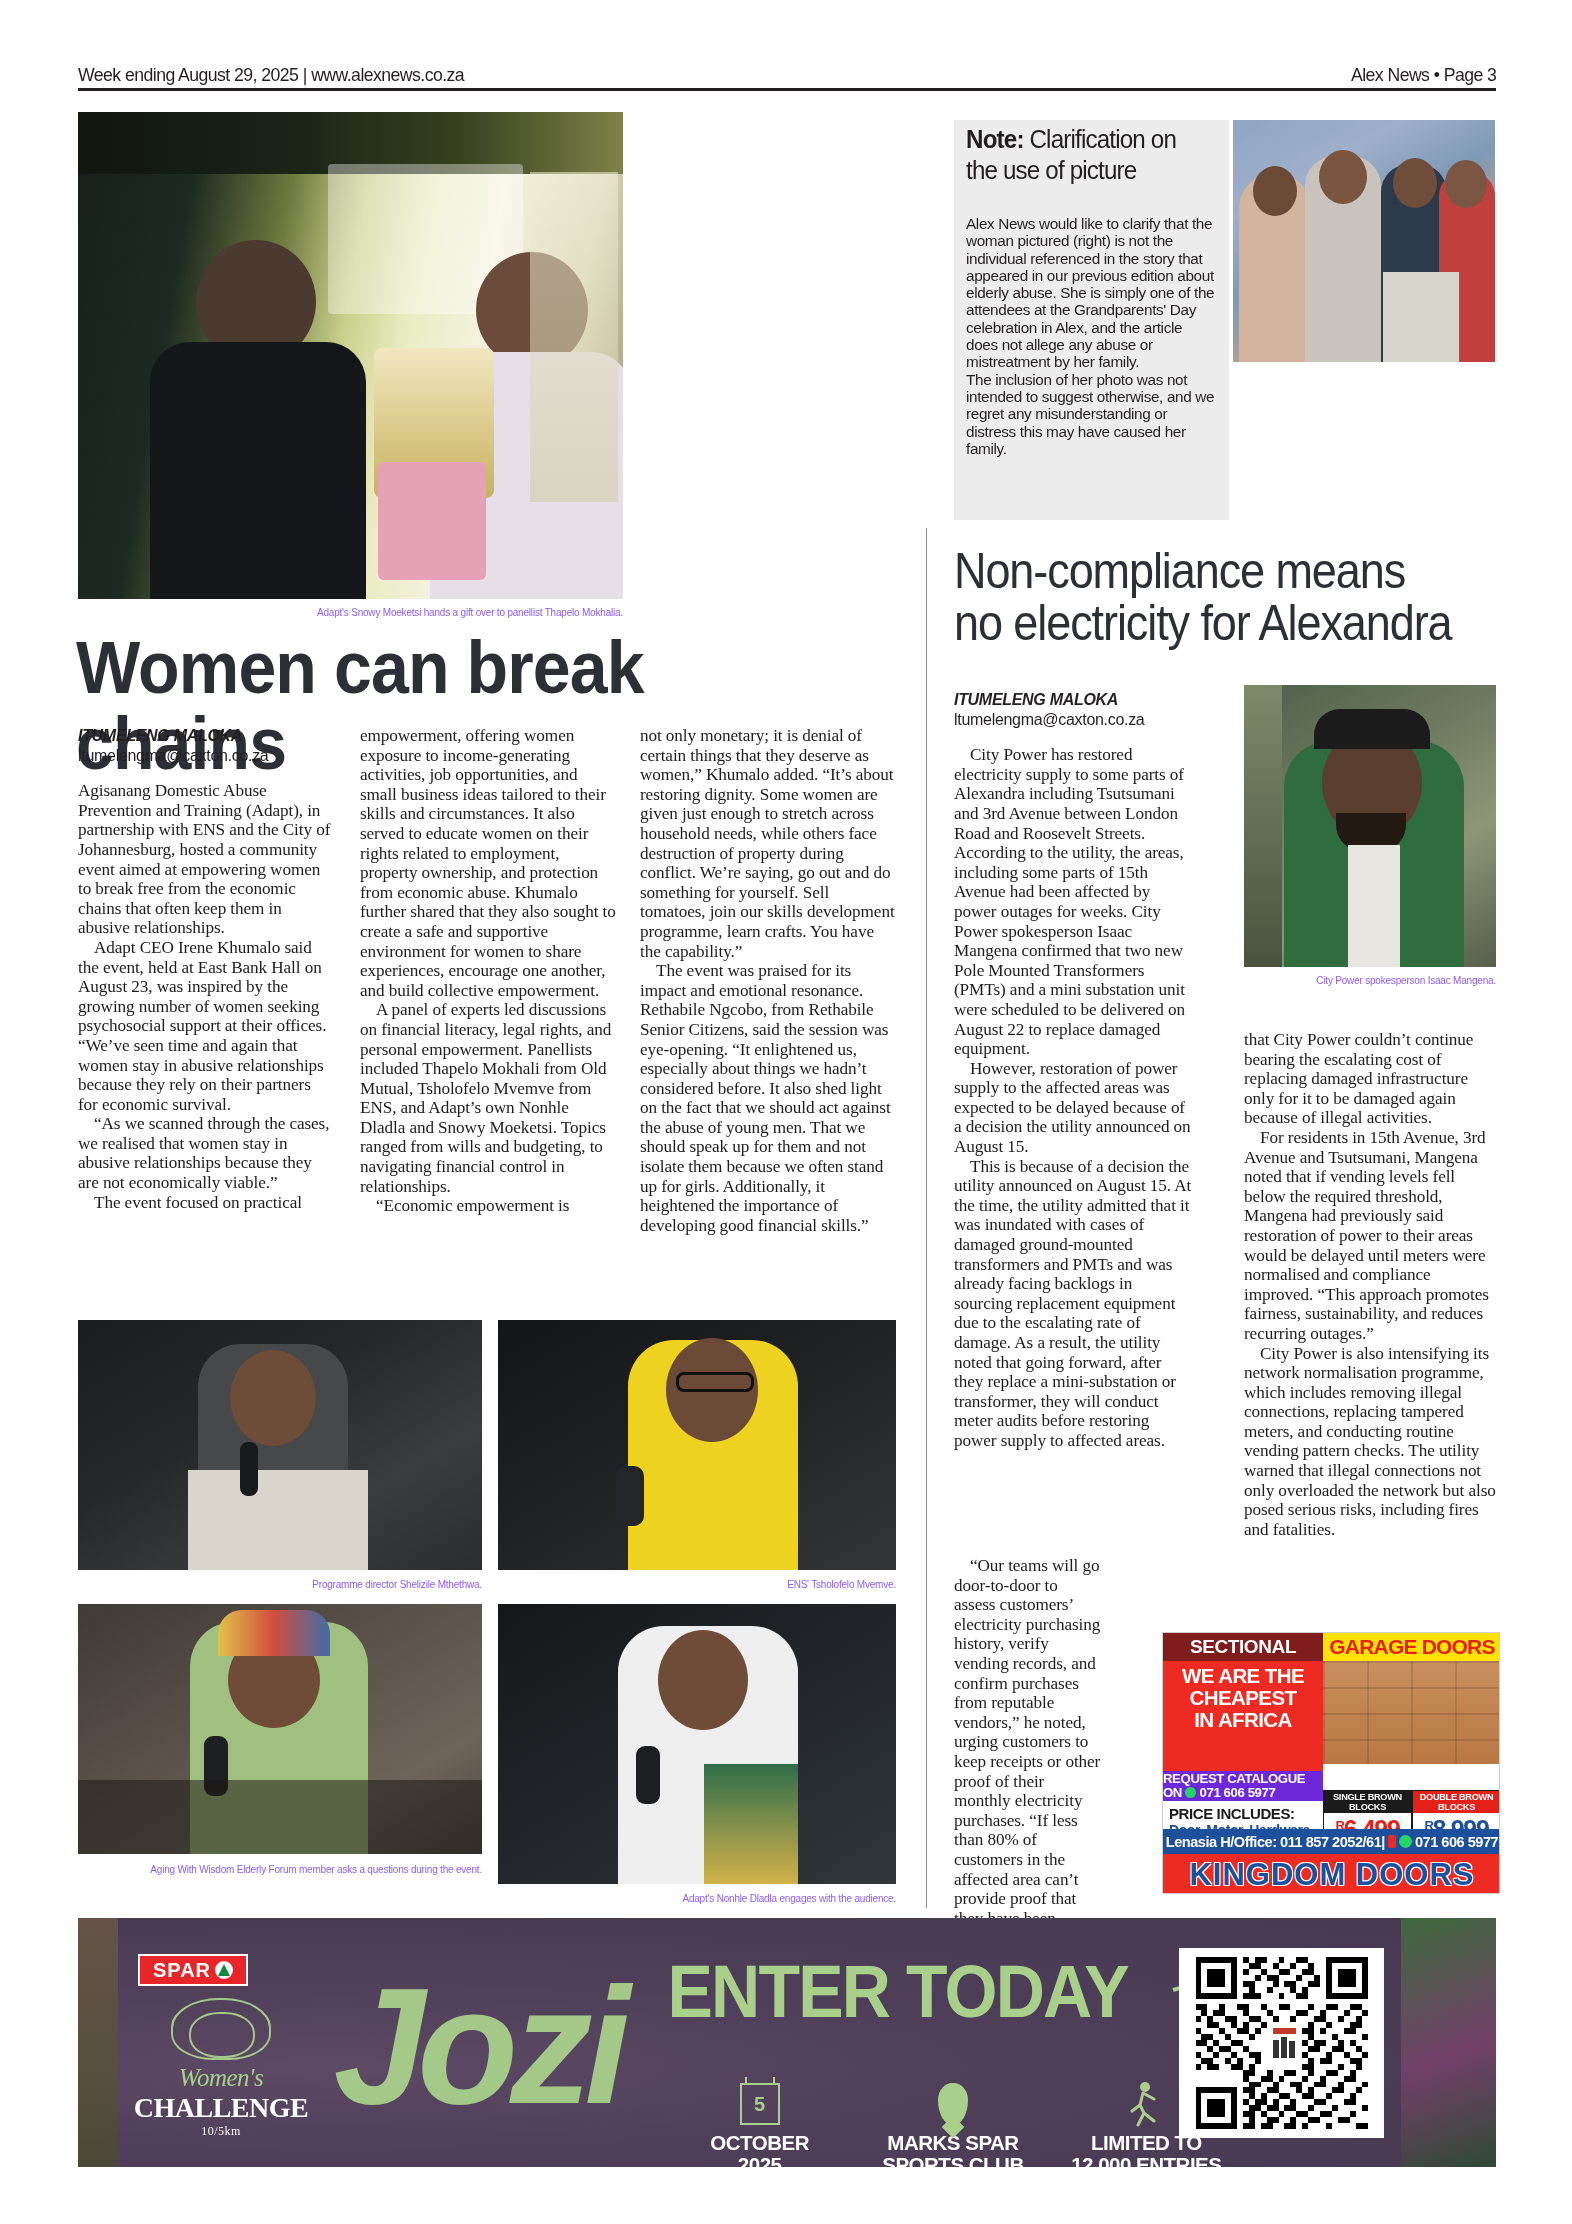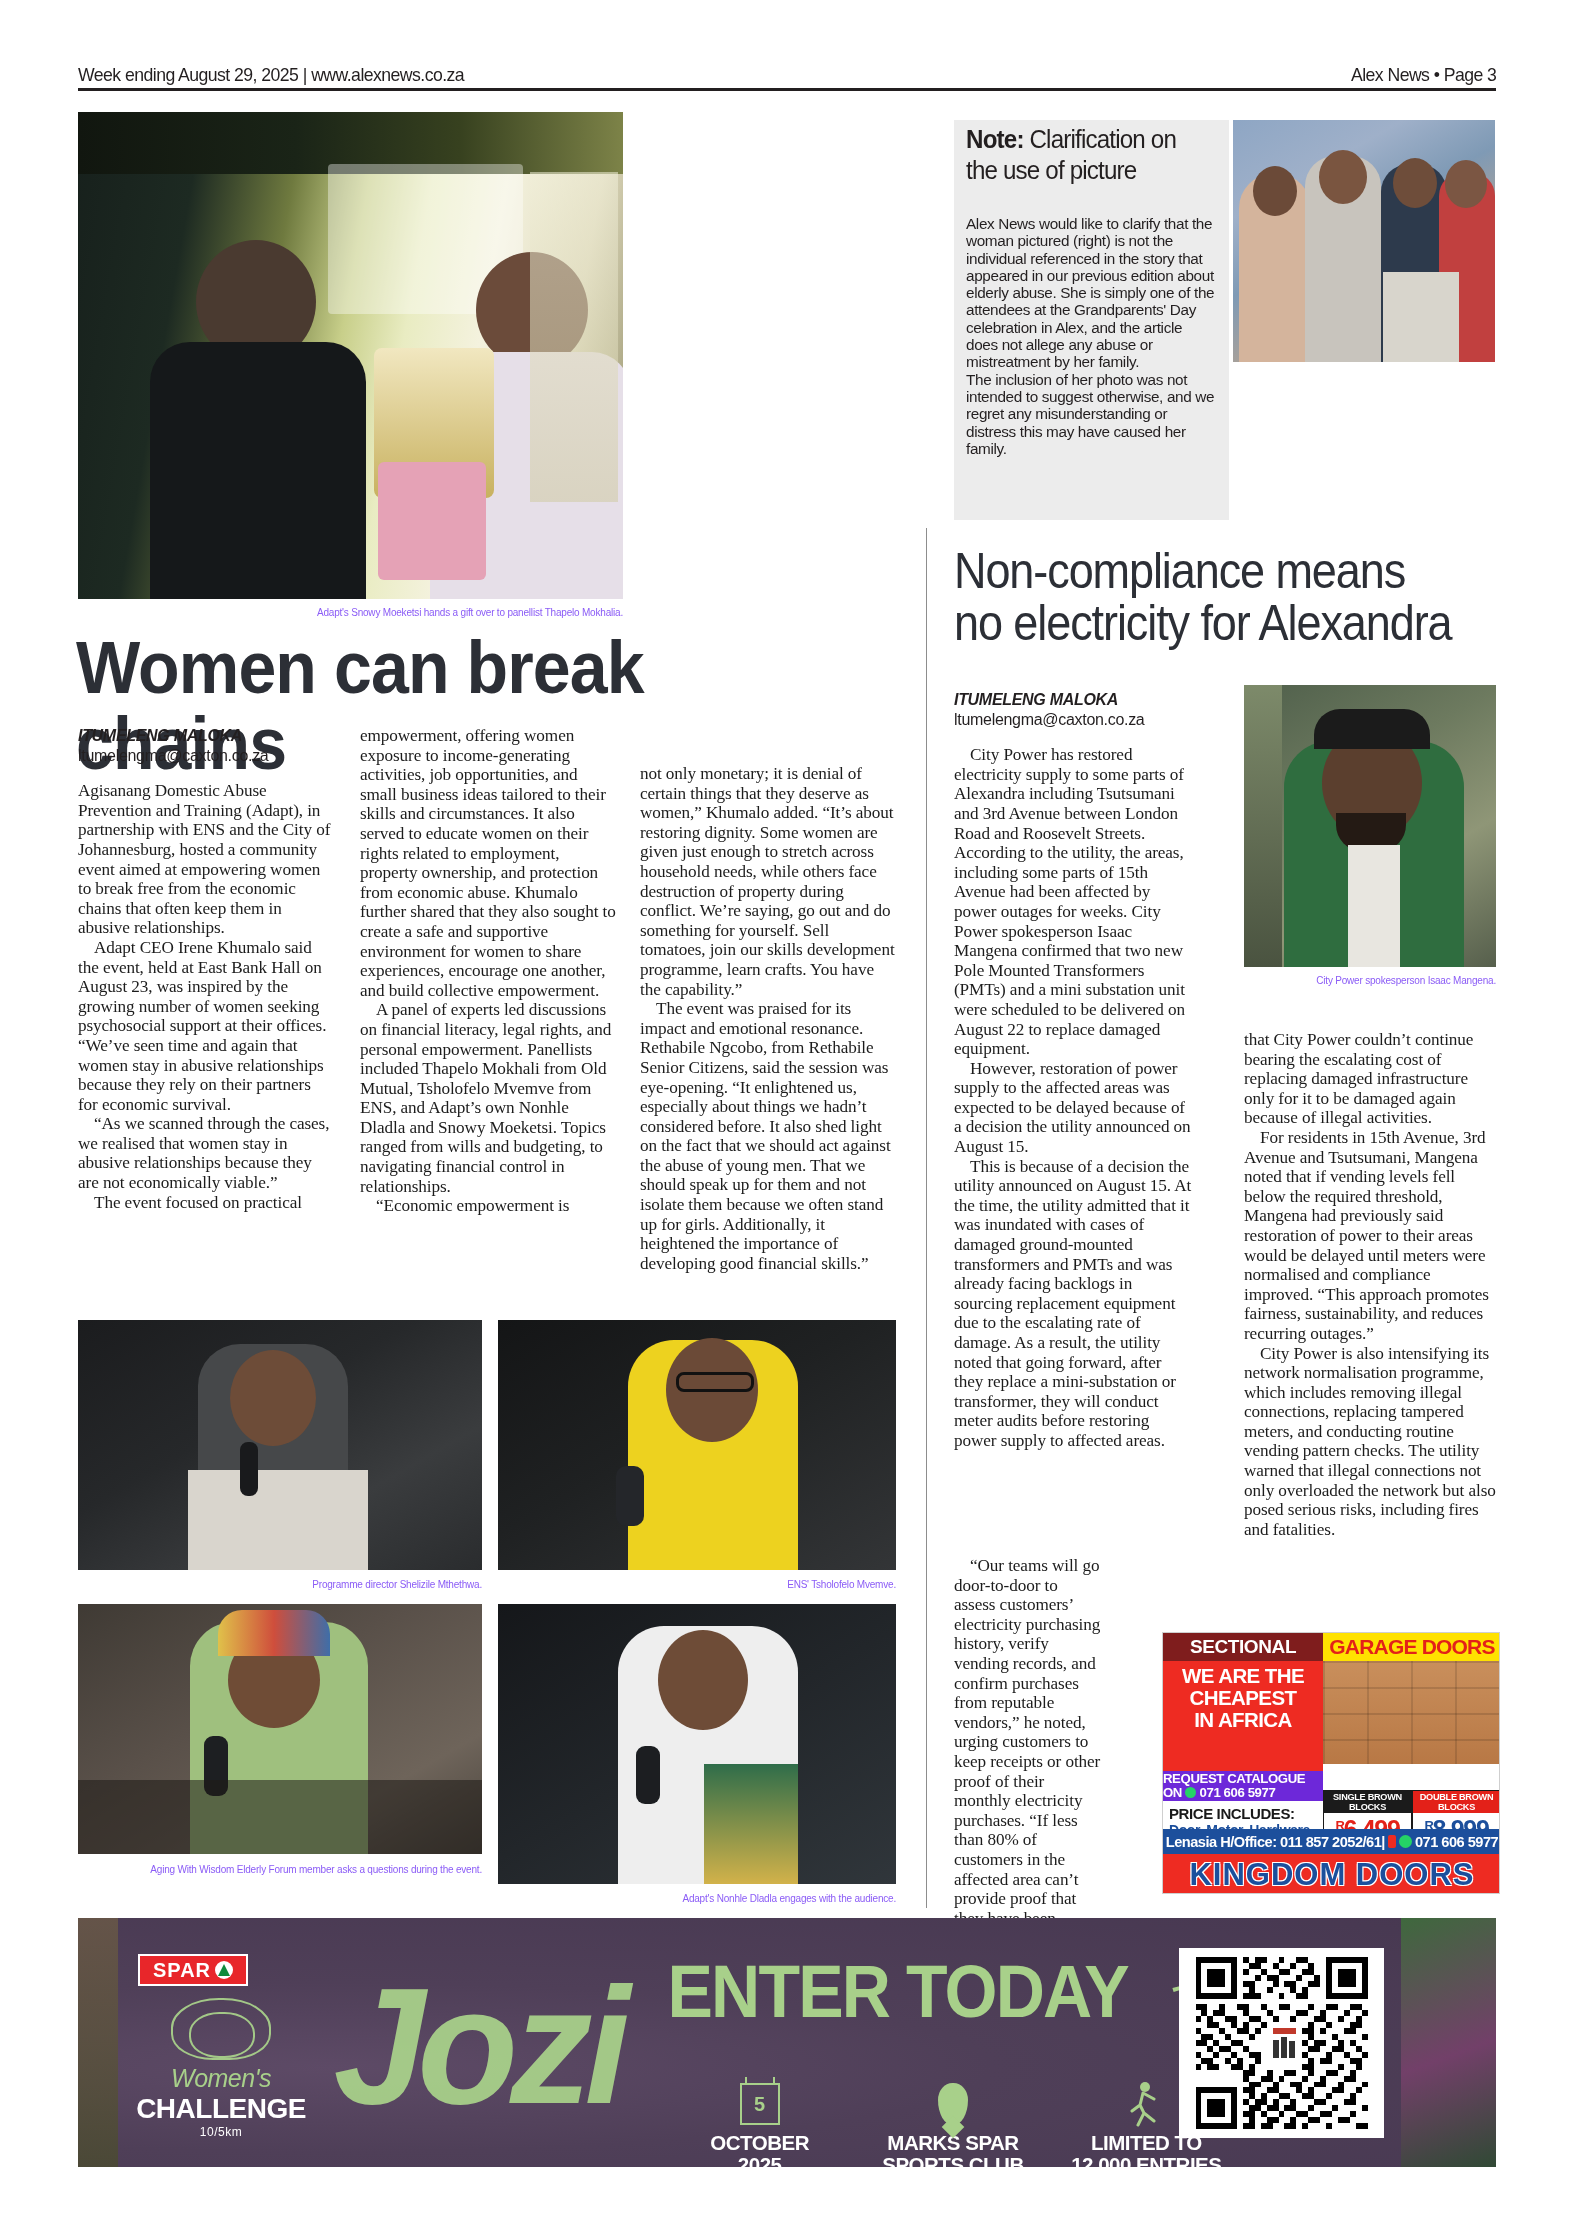--- a/index.html
+++ b/index.html
@@ -187,21 +187,21 @@
   }
   .spar-logo .txt { color:#fff; font-weight:700; font-size:20px; letter-spacing:1px; }
   .spar-logo .tree {
     width:18px;height:18px;border-radius:50%;background:#fff;margin-left:4px;
     display:flex;align-items:center;justify-content:center;
   }
   .spar-logo .tree i {
     width:0;height:0;border-left:6px solid transparent;border-right:6px solid transparent;
     border-bottom:12px solid #0f8a3c; display:block;
   }
-  .spar-wlogo { position:absolute; left:48px; top:80px; width:190px; text-align:center; }
+  .spar-wlogo { position:absolute; left:48px; top:80px; width:190px; text-align:center;font-family:Liberation Serif, serif; }
   .spar-wlogo .faces {
     width:100px;height:62px;margin:0 auto;
     border:2px solid #a8d08a;border-radius:48% 48% 42% 42%;
     position:relative; opacity:0.95;
   }
   .spar-wlogo .faces:after{
     content:"";position:absolute;left:16px;top:12px;width:62px;height:42px;
     border:2px solid #a8d08a;border-radius:46%;
   }
   .spar-wlogo .womens { color:#a8d08a; font-style:italic; font-size:25px; margin-top:4px; letter-spacing:-0.5px;}
@@ -301,21 +301,21 @@
     <p>“As we scanned through the cases, we realised that women stay in abusive relationships because they are not economically viable.”</p>
     <p>The event focused on practical</p>
   </div>
 
   <div class="body-col" style="left:360px;top:726px;width:256px;">
     <p class="noind">empowerment, offering women exposure to income-generating activities, job opportunities, and small business ideas tailored to their skills and circumstances. It also served to educate women on their rights related to employment, property ownership, and protection from economic abuse. Khumalo further shared that they also sought to create a safe and supportive environment for women to share experiences, encourage one another, and build collective empowerment.</p>
     <p>A panel of experts led discussions on financial literacy, legal rights, and personal empowerment. Panellists included Thapelo Mokhali from Old Mutual, Tsholofelo Mvemve from ENS, and Adapt’s own Nonhle Dladla and Snowy Moeketsi. Topics ranged from wills and budgeting, to navigating financial control in relationships.</p>
     <p>“Economic empowerment is</p>
   </div>
 
-  <div class="body-col" style="left:640px;top:726px;width:256px;margin-top:38px;">
+  <div class="body-col" style="left:640px;top:726px;width:256px;">
     <p class="noind">not only monetary; it is denial of certain things that they deserve as women,” Khumalo added. “It’s about restoring dignity. Some women are given just enough to stretch across household needs, while others face destruction of property during conflict. We’re saying, go out and do something for yourself. Sell tomatoes, join our skills development programme, learn crafts. You have the capability.”</p>
     <p>The event was praised for its impact and emotional resonance. Rethabile Ngcobo, from Rethabile Senior Citizens, said the session was eye-opening. “It enlightened us, especially about things we hadn’t considered before. It also shed light on the fact that we should act against the abuse of young men. That we should speak up for them and not isolate them because we often stand up for girls. Additionally, it heightened the importance of developing good financial skills.”</p>
   </div>
 
   <div class="photo" style="left:78px;top:1320px;width:404px;height:250px;">
     <div class="ph" style="background:linear-gradient(150deg,#1b1c1e 0%,#26282a 40%,#3a3c3e 70%,#2a2c2e 100%);"></div>
     <div style="position:absolute;left:120px;top:24px;width:150px;height:226px;background:#46484a;border-radius:42px 42px 0 0;"></div>
     <div style="position:absolute;left:152px;top:30px;width:86px;height:96px;border-radius:50%;background:#6d4c38;"></div>
     <div style="position:absolute;left:110px;top:150px;width:180px;height:100px;background:#d9d5cd;"></div>
     <div style="position:absolute;left:162px;top:122px;width:18px;height:54px;background:#191a1c;border-radius:8px;"></div>

